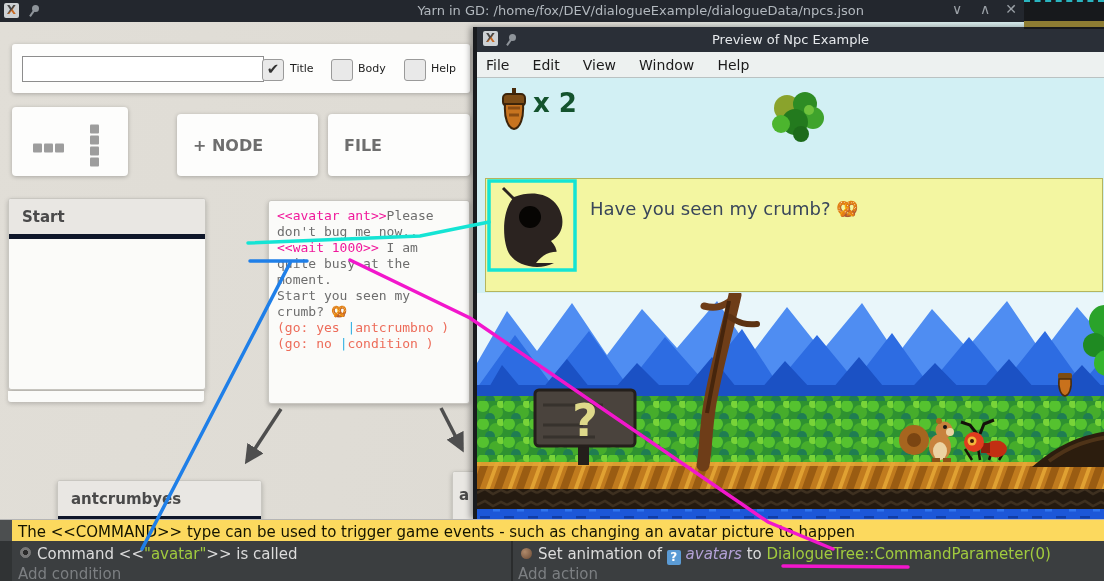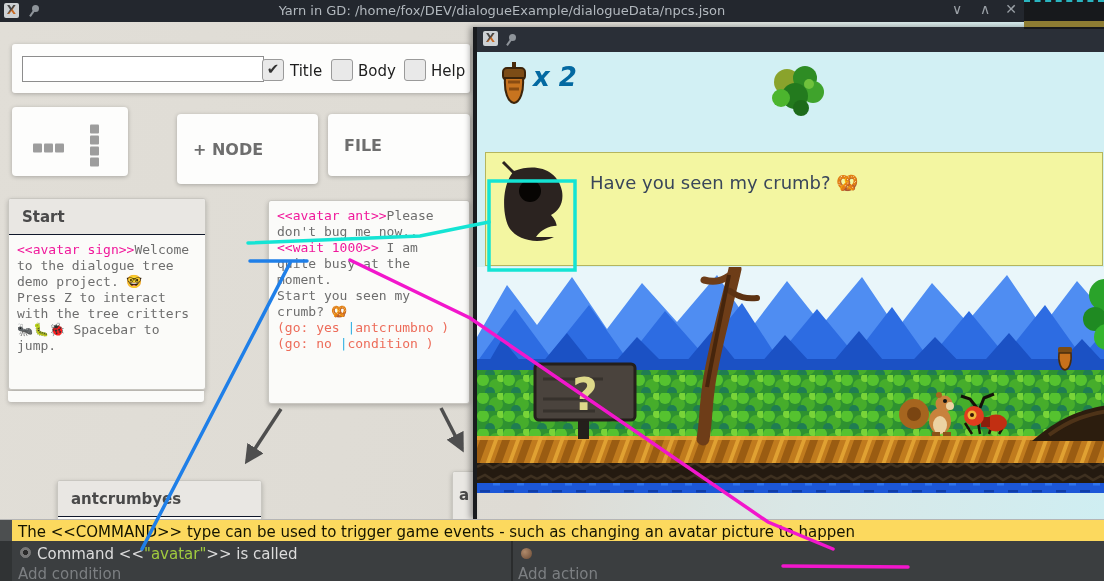--- a/index.html
+++ b/index.html
@@ -3,21 +3,21 @@
 <meta charset="utf-8">
 <style>
   html,body{margin:0;padding:0;}
   body{
     position:relative;width:1104px;height:581px;overflow:hidden;
     font-family:"DejaVu Sans","Liberation Sans",sans-serif;
     background:#dcdad3;
   }
   
   .titlebar{position:absolute;left:0;top:0;width:1104px;height:22px;background:#23272e;z-index:1;}
-  .titlebar .apptitle{position:absolute;left:140px;right:240px;top:3px;text-align:center;
+  .titlebar .apptitle{position:absolute;left:140px;right:240px;top:3px;text-align:right;
     font-size:13px;color:#b2b8be;white-space:nowrap;}
   .winctl{position:absolute;top:1px;font-size:14px;color:#9aa0a6;width:22px;text-align:center;cursor:default;}
   .appicon{position:absolute;left:4px;top:3px;width:15px;height:15px;background:#cdd1d4;border-radius:2px;
     color:#2b2b2b;font-weight:bold;font-size:12px;line-height:15px;text-align:center;}
   .appicon i{font-style:normal;background:linear-gradient(135deg,#444 45%,#c96a22 55%);
     -webkit-background-clip:text;background-clip:text;color:transparent;}
   .pin{position:absolute;width:12px;height:12px;}
   .pin::before{content:"";position:absolute;left:2px;top:1px;width:7px;height:7px;border-radius:50%;background:#8e949a;}
   .pin::after{content:"";position:absolute;left:1px;top:6px;width:2px;height:7px;background:#8e949a;transform:rotate(35deg);}
   
@@ -26,32 +26,32 @@
   .foreign .gold{position:absolute;left:0;top:19px;width:80px;height:6px;background:#8e7d33;}
   
   .canvas{position:absolute;left:0;top:22px;width:1104px;height:497px;z-index:1;
     background:linear-gradient(100deg,#e1ded7 0%,#dedbd4 52%,#d9e7e6 74%,#cfeef2 100%);}
   .panel{position:absolute;background:#fdfdfc;border-radius:3px;box-shadow:0 1px 4px rgba(0,0,0,.25);}
   .searchpanel{left:12px;top:22px;width:458px;height:49px;}
   .searchinput{position:absolute;left:10px;top:12px;width:228px;height:24px;border:1px solid #8d8d8d;
     background:#fff;font-size:14px;padding:0 6px;outline:none;}
   .cb{position:absolute;top:15px;width:20px;height:20px;background:#e9e9e9;border:1px solid #9a9a9a;
     border-radius:3px;text-align:center;line-height:18px;font-size:15px;color:#333;}
-  .cblabel{position:absolute;top:18px;font-size:15px;color:#1d1d1d;}
+  .cblabel{position:absolute;top:18px;font-size:11px;color:#1d1d1d;}
   .btn{position:absolute;background:#fdfdfc;border-radius:4px;box-shadow:0 1px 4px rgba(0,0,0,.25);
     font-size:16px;font-weight:bold;color:#6e6e6e;}
   .btn span{position:absolute;left:16px;top:50%;transform:translateY(-50%);}
   .btn-layout{left:12px;top:85px;width:116px;height:69px;}
   .sq{position:absolute;background:#9d9d9d;border-radius:1px;}
-  .btn-node{left:177px;top:92px;width:141px;height:70px;}
+  .btn-node{left:177px;top:92px;width:141px;height:62px;}
   .btn-file{left:328px;top:92px;width:142px;height:62px;}
   
   .node{position:absolute;background:#fbfbf9;border:1px solid #c9c7c1;border-radius:3px;
     box-shadow:0 2px 5px rgba(0,0,0,.22);overflow:hidden;}
-  .node .hdr{height:35px;background:#e9e7e3;border-bottom:1px solid #0f172a;}
+  .node .hdr{height:35px;background:#e9e7e3;border-bottom:5px solid #0f172a;}
   .node .hdr span{display:block;padding:9px 0 0 13px;font-size:15px;font-weight:bold;color:#4a4a4a;}
   .node .body{padding:7px 8px;font-family:"DejaVu Sans Mono","Liberation Mono",monospace;
     font-size:13px;line-height:16px;white-space:pre-wrap;word-break:break-word;color:#6e6e6e;}
   .seg-txt{color:#6e6e6e;}
   .seg-cmd{color:#f0189b;}
   .seg-go{color:#ed6c5a;}
   .seg-pipe{color:#35b1e3;}
   .node-start{left:8px;top:176px;width:196px;height:190px;}
   .start-footer{position:absolute;left:8px;top:369px;width:196px;height:11px;background:#fbfbf9;
     border-radius:0 0 3px 3px;box-shadow:0 2px 4px rgba(0,0,0,.18);}
@@ -61,22 +61,22 @@
   .node-partial .hdr{height:48px;border-bottom:none;}
   .node-partial .hdr span{padding:14px 0 0 6px;}
   
   .preview{position:absolute;left:473px;top:27px;width:631px;height:492px;z-index:2;
     border-left:4px solid #191b1e;box-sizing:border-box;box-shadow:-3px 0 6px rgba(0,0,0,.35);}
   .ptitle{position:relative;height:25px;background:#2a2f37;}
   .ptitle .apptitle{position:absolute;left:0;right:0;top:5px;text-align:center;font-size:13px;color:#e6e9ec;}
   .pmenu{height:26px;background:#edf1f0;border-bottom:1px solid #bac2c2;box-sizing:border-box;}
   .pmenu span{display:inline-block;padding:5px 9px 0 9px;font-size:14px;color:#1b1b1b;}
   .game{position:relative;height:441px;background:#d2f0f4;overflow:hidden;}
-  .hudcount{position:absolute;left:56px;top:10px;font-size:26px;font-weight:bold;color:#0369a1;
-    font-family:"DejaVu Sans",sans-serif;font-style:italic;}
+  .hudcount{position:absolute;left:56px;top:10px;font-size:26px;font-weight:bold;color:#14532d;
+    font-family:"DejaVu Sans",sans-serif;}
   .dialog{position:absolute;left:8px;top:100px;width:618px;height:114px;background:#f3f6a1;
     border:1px solid #b5b55e;box-sizing:border-box;}
   .dlgtext{position:absolute;left:104px;top:19px;font-size:18px;color:#39465a;}
   .scene{position:absolute;left:0;top:215px;}
   
   .tooltipbar{position:absolute;left:0;top:519px;width:1104px;height:22px;background:#fcd95e;
     border-top:1px solid #b5b5b5;box-sizing:border-box;z-index:3;}
   .tooltipbar .notch{position:absolute;left:0;top:0;width:12px;height:22px;background:#4c4f50;}
   .tooltipbar span{position:absolute;left:18px;top:3px;font-size:15px;color:#141400;}
   .eventsbar{position:absolute;left:0;top:541px;width:1104px;height:40px;background:#3b3e40;z-index:3;}
@@ -134,22 +134,20 @@
     <span>+ NODE</span>
   </div>
   <div class="btn btn-file">
     <span>FILE</span>
   </div>
 
   <div class="node node-start">
     <div class="hdr">
         <span>Start</span>
       </div>
-    <div class="body"><span class="seg-cmd">&lt;&lt;avatar sign&gt;&gt;</span><span class="seg-txt">Welcome to the dialogue tree demo project. 🤓
-Press Z to interact with the tree critters 🐜🐛🐞 Spacebar to jump.</span></div>
   </div>
   <div class="start-footer"></div>
 
   <div class="node node-ant">
     <div class="body"><span class="seg-cmd">&lt;&lt;avatar ant&gt;&gt;</span><span class="seg-txt">Please don't bug me now...
 </span><span class="seg-cmd">&lt;&lt;wait 1000&gt;&gt;</span><span class="seg-txt"> I am quite busy at the moment.
 Start you seen my crumb? 🥨
 </span><span class="seg-go">(go: yes </span><span class="seg-pipe">|</span><span class="seg-go">antcrumbno )</span><span class="seg-txt">
 </span><span class="seg-go">(go: no </span><span class="seg-pipe">|</span><span class="seg-go">condition )</span></div>
   </div>
@@ -164,20 +162,28 @@
     <div class="hdr">
         <span>a</span>
       </div>
   </div>
 </div>
 
 <div class="preview">
   <div class="ptitle">
     <div class="appicon" style="left:6px;top:4px;"><i>X</i></div>
     <div class="pin" style="left:30px;top:6px;"></div>
+    <div class="apptitle">Preview of Npc Example</div>
+  </div>
+  <div class="pmenu">
+    <span>File</span>
+    <span>Edit</span>
+    <span>View</span>
+    <span>Window</span>
+    <span>Help</span>
   </div>
   <div class="game">
 
     <svg width="30" height="46" style="position:absolute;left:22px;top:8px;">
       <line x1="15" y1="2" x2="15" y2="10" stroke="#4a2c0c" stroke-width="4"></line>
       <rect x="4" y="8" width="22" height="12" rx="4" fill="#7c4c16" stroke="#3c240a" stroke-width="2"></rect>
       <path d="M6,18 C5,32 9,42 15,43 C21,42 25,32 24,18 Z" fill="#c8741f" stroke="#3c240a" stroke-width="2"></path>
       <path d="M9,22 h12 M10,29 h10" stroke="#8a4c12" stroke-width="3"></path>
     </svg>
     <div class="hudcount">x 2</div>
@@ -302,20 +308,27 @@
   <div class="notch"></div>
   <div class="divider"></div>
 
   <span class="evicon icon-gear" style="left:20px;top:6px;"></span>
   <div class="evtext" style="left:37px;top:4px;">
     <span>Command &lt;&lt;</span><span class="green">"avatar"</span><span>&gt;&gt; is called</span>
   </div>
   <div class="evadd" style="left:18px;top:24px;">Add condition</div>
 
   <span class="evicon icon-dot" style="left:521px;top:7px;"></span>
+  <div class="evtext" style="left:538px;top:4px;">
+    <span>Set animation of</span>
+    <span class="qbadge">?</span>
+    <span class="obj">avatars</span>
+    <span>to</span>
+    <span class="green">DialogueTree::CommandParameter(0)</span>
+  </div>
   <div class="evadd" style="left:518px;top:24px;">Add action</div>
 </div>
 
 <svg class="overlay" width="1104" height="581">
   <defs>
     <marker id="arr" viewBox="0 0 10 10" refX="8" refY="5" markerWidth="5.5" markerHeight="5.5" orient="auto-start-reverse">
       <path d="M0,0 L10,5 L0,10 Z" fill="#4e4e4e"></path>
     </marker>
   </defs>
 

